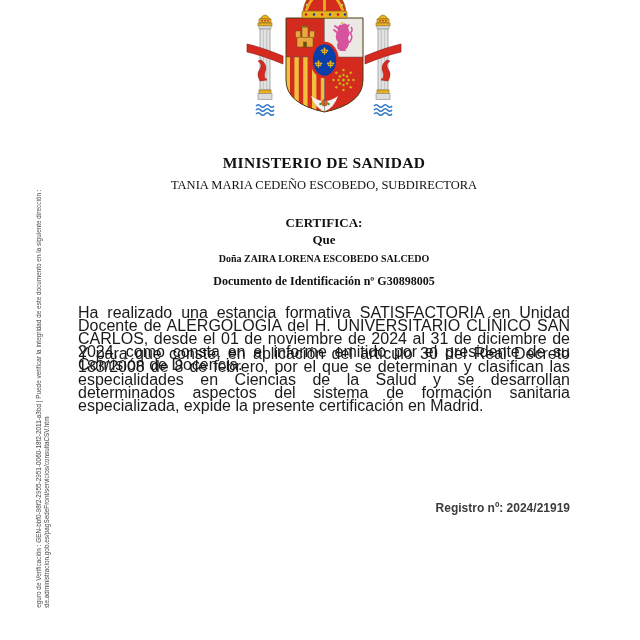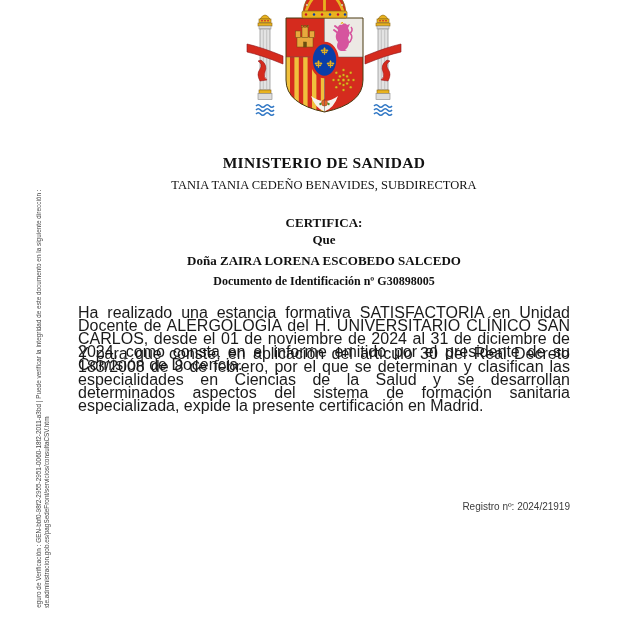--- a/index.html
+++ b/index.html
@@ -31,43 +31,44 @@
     font-weight: bold;
     letter-spacing: 0.3px;
   }
   .issuer {
     top: 179px;
     font-size: 12.5px;
     line-height: 13.6px;
   }
   .certifica { top: 215px; font-size: 13px; font-weight: bold; }
   .que       { top: 232px; font-size: 13px; font-weight: bold; }
-  .person    { top: 253px; font-size: 13px; font-weight: bold; }
+  .person    { top: 253px; font-size: 10px; font-weight: bold; }
   .idline    { top: 274px; font-size: 12px; font-weight: bold; }
   .bodytext {
     position: absolute;
     left: 78px;
     width: 492px;
     font-family: "Liberation Sans", sans-serif;
     font-size: 16px;
     line-height: 13px;
     text-align: justify;
     color: #1a1a1a;
   }
   .para1 { top: 306px; }
   .para2 { top: 347px; }
   .registry {
     position: absolute;
     left: 430px;
     top: 501px;
     width: 140px;
     text-align: right;
     font-family: "Liberation Sans", sans-serif;
-    font-size: 10px;
+    font-size: 12px;
     color: #3c3c3c;
+    font-weight: bold;
   }
   .csv-sidebar {
     position: absolute;
     left: 35px;
     top: 633px;
     width: 497px;
     transform: rotate(-90deg);
     transform-origin: 0 0;
     font-family: "Liberation Sans", sans-serif;
     font-size: 6.4px;
@@ -212,21 +213,21 @@
         <circle cx="85" cy="14.5" r="1.2" fill="#0a3ea8"></circle>
         <circle cx="93" cy="14.5" r="1.2" fill="#c8102e"></circle>
         <circle cx="100" cy="14.5" r="1.2" fill="#0a3ea8"></circle>
       </g>
     </svg>
   </div>
 
   <div class="center-col ministry">MINISTERIO DE SANIDAD</div>
 
   <div class="center-col issuer">
-    <div>TANIA TANIA CEDEÑO BENAVIDES, SUBDIRECTORA</div>
+    <div>TANIA MARIA CEDEÑO ESCOBEDO, SUBDIRECTORA</div>
   </div>
 
   <div class="center-col que">Que</div>
   <div class="center-col certifica">CERTIFICA:</div>
   <div class="center-col person">Doña ZAIRA LORENA ESCOBEDO SALCEDO</div>
   <div class="center-col idline">Documento de Identificación nº G30898005</div>
 
   <div class="bodytext para1">Ha realizado una estancia formativa SATISFACTORIA en Unidad Docente de ALERGOLOGÍA del H. UNIVERSITARIO CLÍNICO SAN CARLOS, desde el 01 de noviembre de 2024 al 31 de diciembre de 2024, como consta en el informe emitido por el presidente de su Comisión de Docencia.</div>
   <div class="bodytext para2">Y para que conste, en aplicación del artículo 30 del Real Decreto 183/2008 de 8 de febrero, por el que se determinan y clasifican las especialidades en Ciencias de la Salud y se desarrollan determinados aspectos del sistema de formación sanitaria especializada, expide la presente certificación en Madrid.</div>
 

